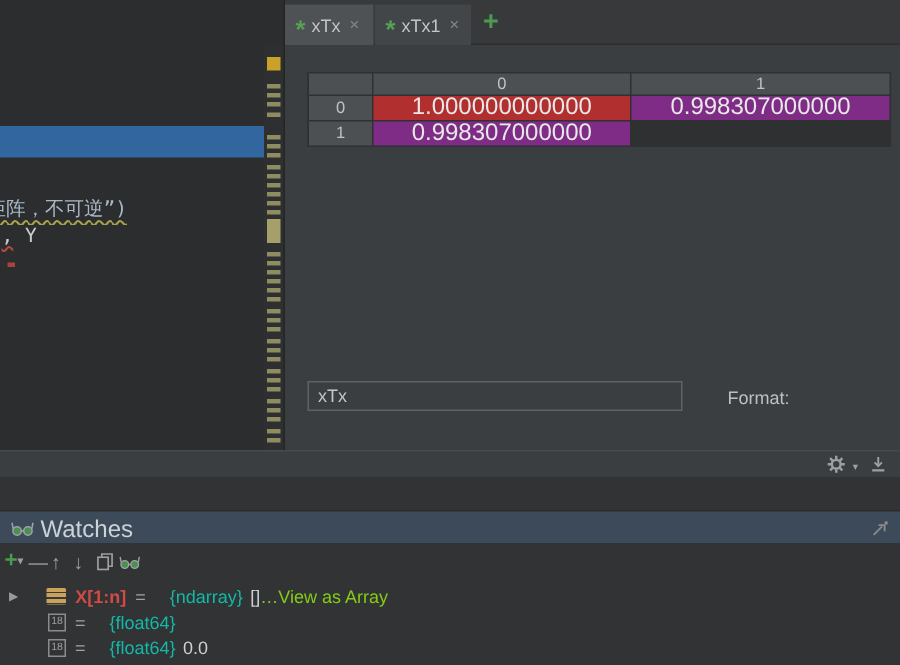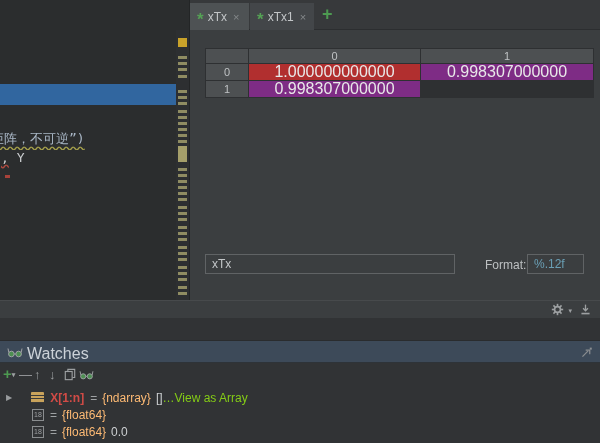--- a/index.html
+++ b/index.html
@@ -59,21 +59,21 @@
   .wtb.plus{left:3px;color:#4d9a51;font-weight:bold;font-size:15px;top:2px}
   .wtb.plus .pc{font-size:7px;color:#9da0a2;vertical-align:2px}
   .wrow{position:absolute;left:0;width:600px;height:17px;display:flex;align-items:center;font-size:12px;white-space:pre}
   .arrow{margin-left:6px;font-size:8px;color:#989b9d}
   .nd-icon{margin-left:19px;width:13px;height:11px;background:repeating-linear-gradient(180deg,#c9a35b 0 2.5px,#3a3a3a 2.5px 3.6px);border-radius:1px;flex:none}
   .num-icon{margin-left:32px;width:12px;height:12px;border:1px solid #8a8d8f;color:#9da0a2;font-size:7px;
             display:flex;align-items:center;justify-content:center;flex:none}
   .w-name{margin-left:6px;color:#d98078}
   .w-name.strong{color:#d14b46;font-weight:bold}
   .eq{margin-left:6px;color:#9fa2a4}
-  .w-type{margin-left:5px;color:#fdba74}
+  .w-type{margin-left:16px;color:#14b8a6}
   .w-val{margin-left:5px;color:#cdd0d2}
   .w-link{color:#84cc16}
   svg{display:block}
 </style>
 </head>
 <body>
 
 <div class="abs editor">
   <div class="abs exec-line"></div>
   <div class="abs codewrap">
@@ -146,21 +146,20 @@
     <div class="hcell">0</div>
     <div class="dcell" style="background: rgb(177, 47, 47);">1.000000000000</div>
     <div class="dcell" style="background: rgb(126, 44, 133);">0.998307000000</div>
 
     <div class="hcell">1</div>
     <div class="dcell" style="background: rgb(126, 44, 133);">0.998307000000</div>
   </div>
 
   <input class="slice" value="xTx" style="">
   <span class="fmt-label">Format:</span>
-  <input class="fmt" value="%.12f" style="">
 </div>
 
 <div class="abs dtoolbar">
   <span class="gear">
     <svg width="13" height="13" viewBox="0 0 16 16">
       <g stroke="#9da0a2" stroke-width="2">
         <line x1="8" y1="1" x2="8" y2="4"></line>
           <line x1="8" y1="12" x2="8" y2="15"></line>
         <line x1="1" y1="8" x2="4" y2="8"></line>
           <line x1="12" y1="8" x2="15" y2="8"></line>

